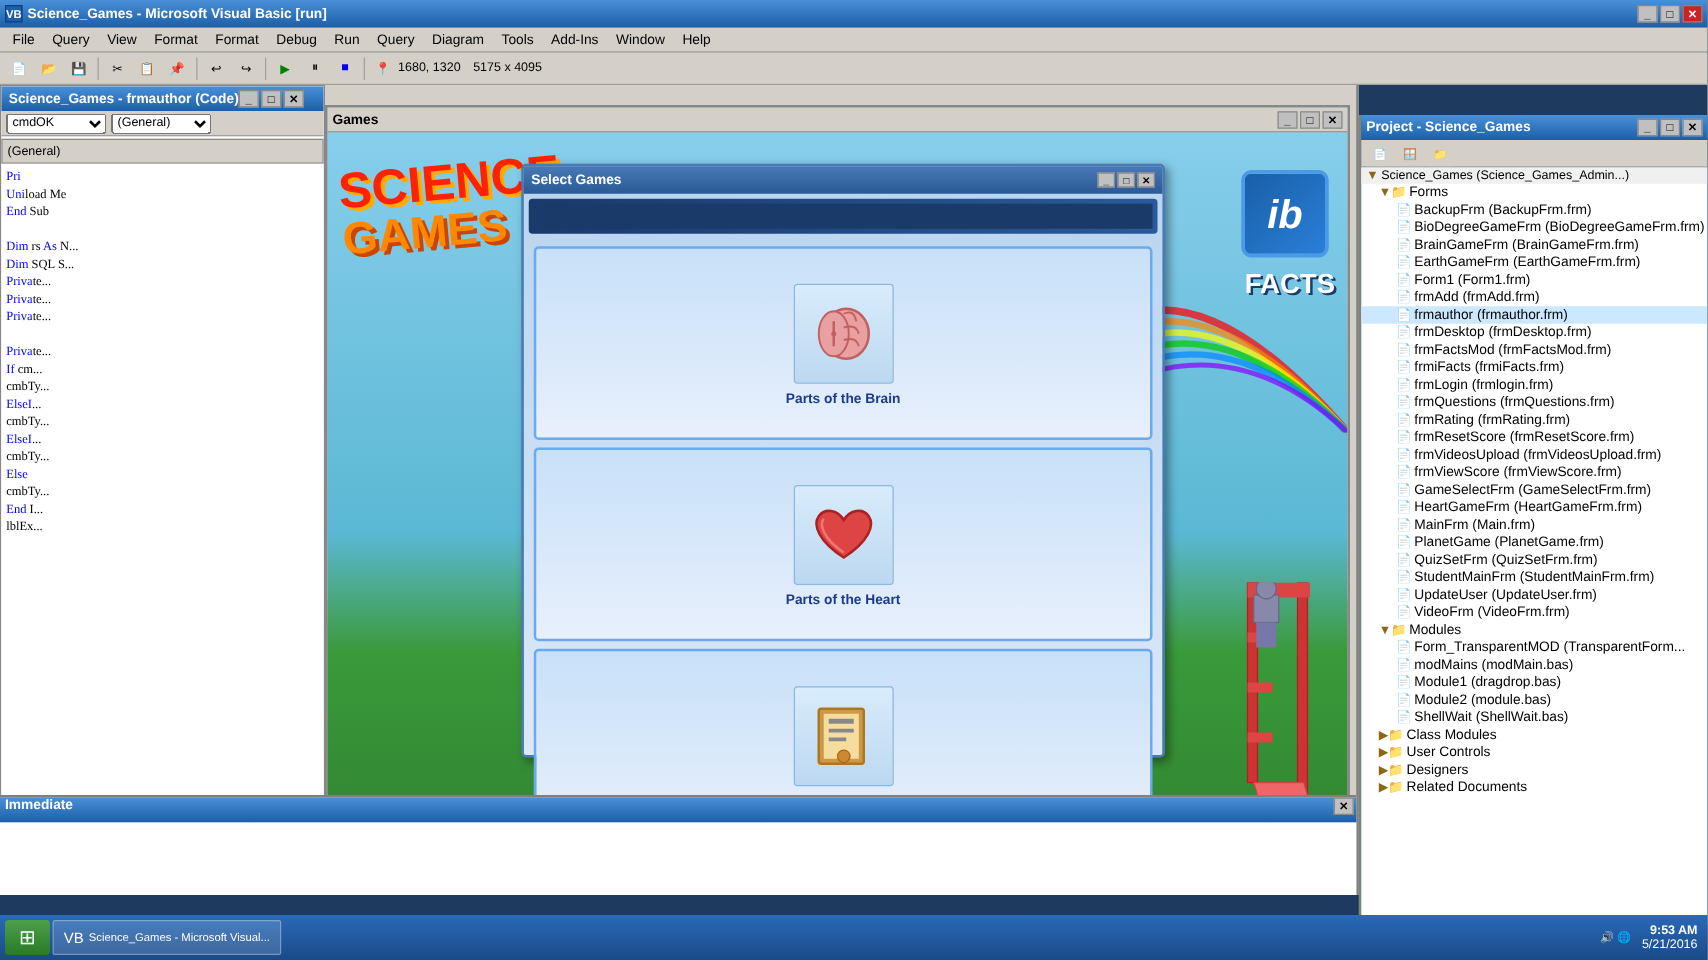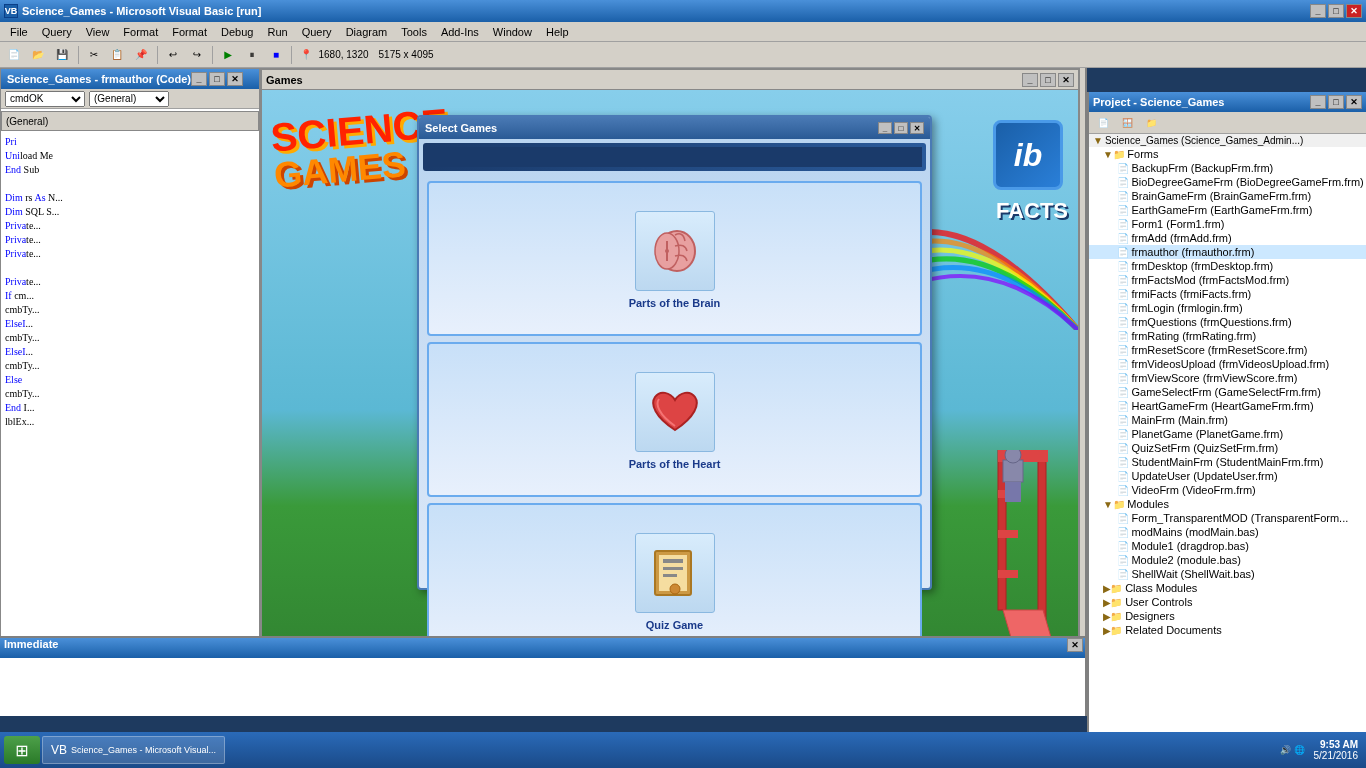--- a/index.html
+++ b/index.html
@@ -109,21 +109,21 @@
       background: #d4d0c8;
       border-right: 2px solid #808080;
       position: relative;
       overflow: hidden;
     }
 
     
     .games-bg-window {
       position: absolute;
       left: 260px;
-      top: 0;
+      top: 16px;
       width: 820px;
       height: 660px;
       background: linear-gradient(to bottom, #87ceeb 0%, #87ceeb 60%, #4a9e4a 60%, #4a9e4a 100%);
       border: 2px solid #888;
       overflow: hidden;
     }
     .games-bg-title {
       background: #d4d0c8;
       height: 20px;
       display: flex;

